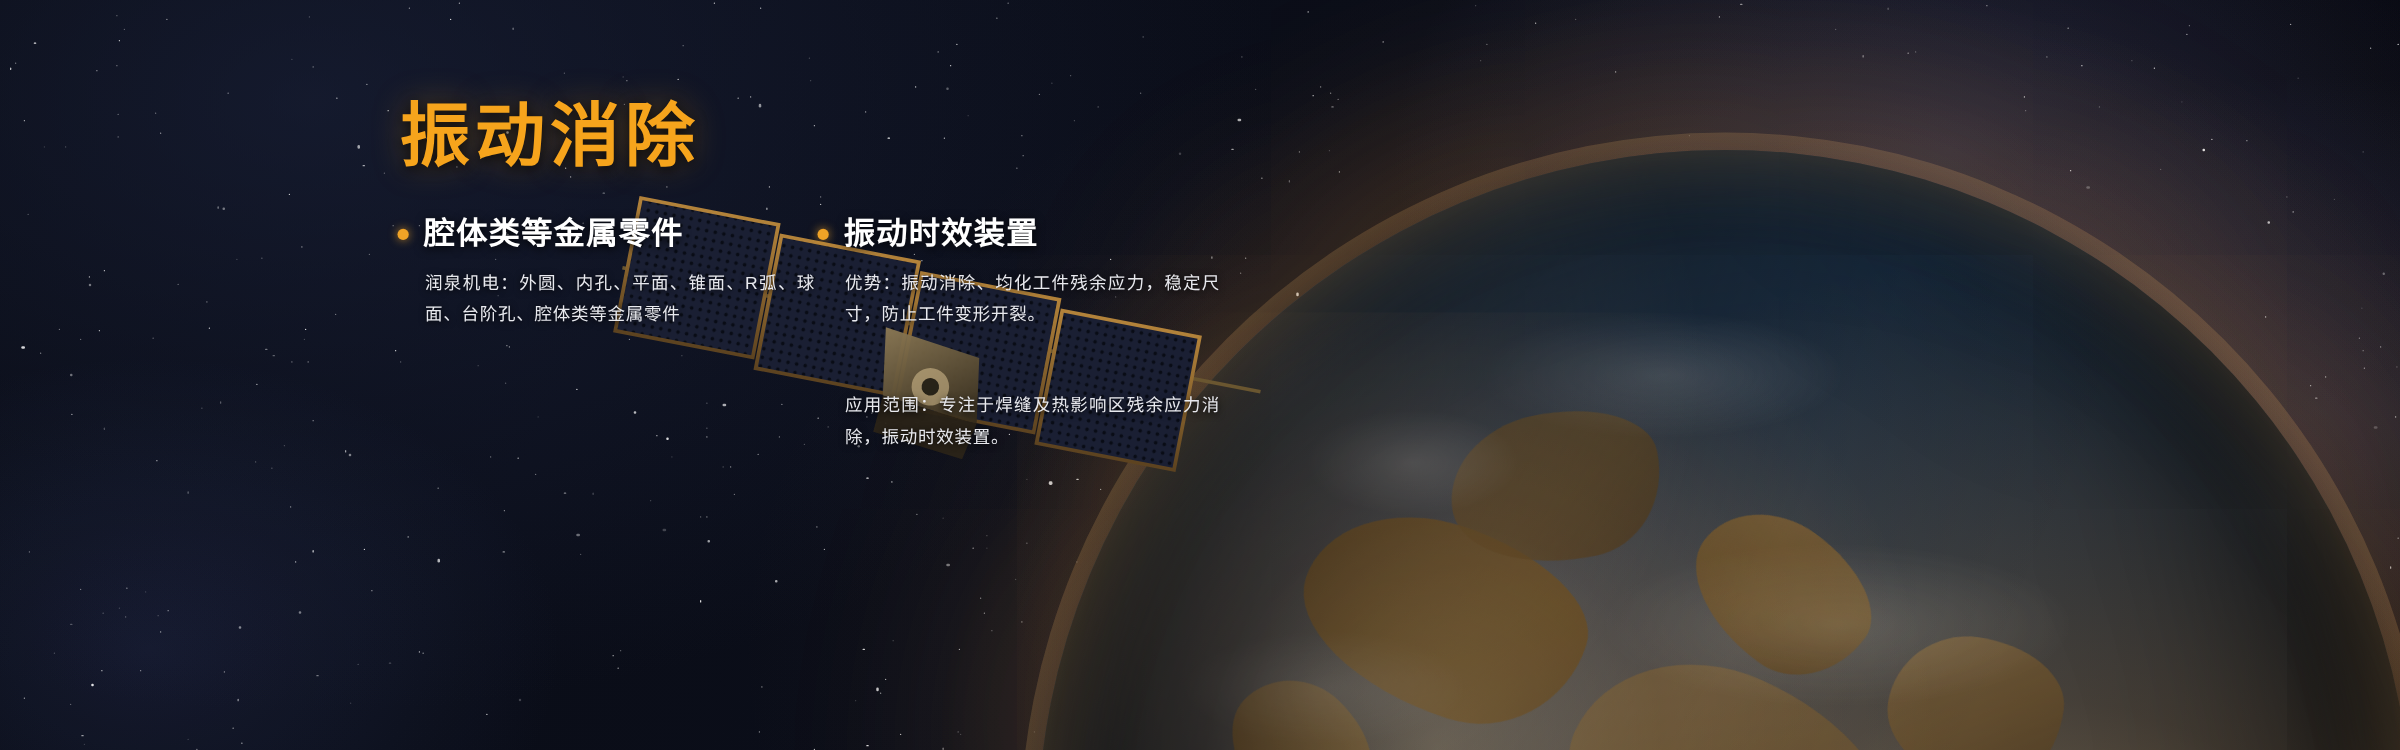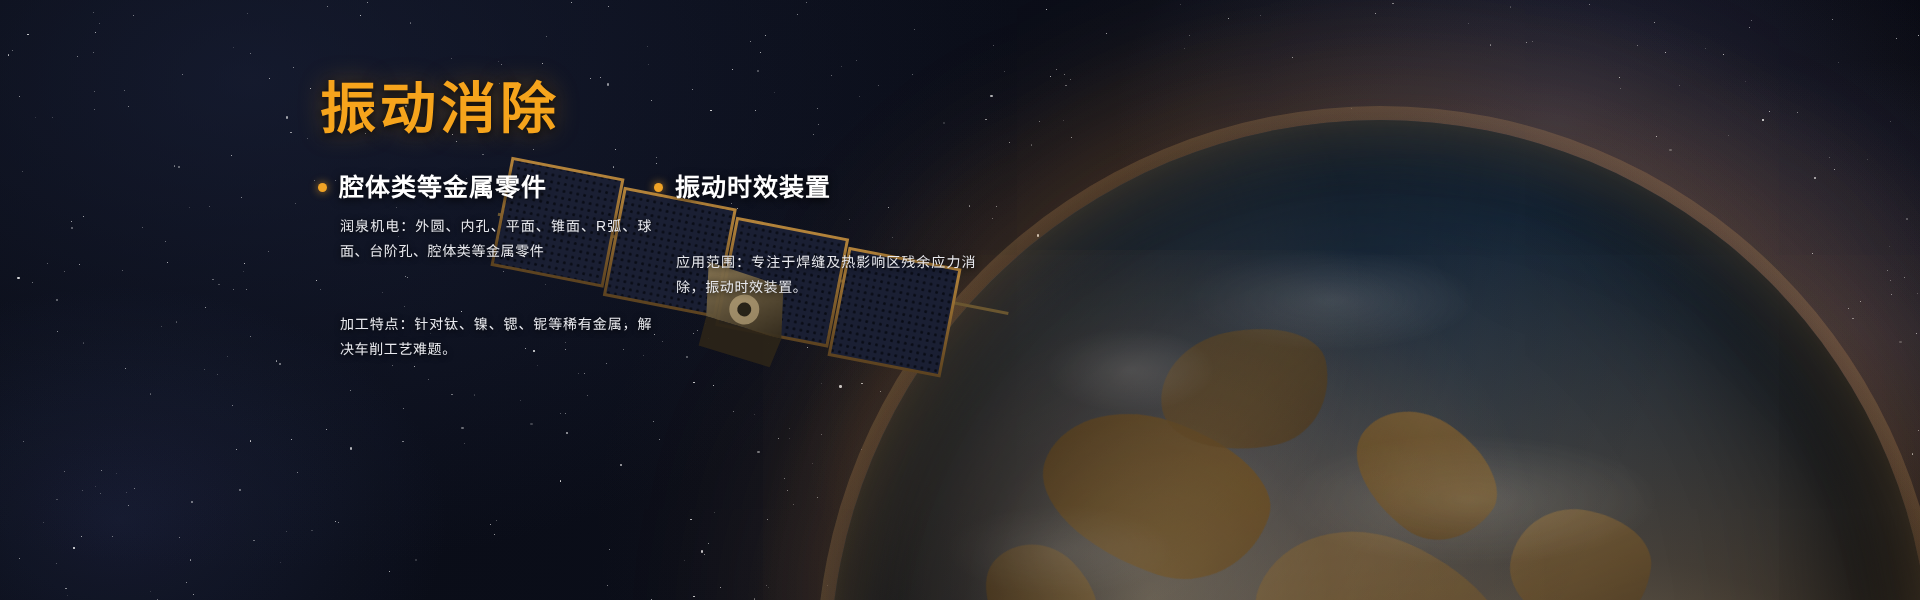--- a/index.html
+++ b/index.html
@@ -614,32 +614,32 @@
 
         <div class="feature">
           <div class="f-head">
             <span class="dot"></span>
             <span class="f-title">腔体类等金属零件</span>
           </div>
           <div class="f-body">润泉机电：外圆、内孔、平面、锥面、R弧、球面、台阶孔、腔体类等金属零件</div>
         </div>
 
         <div class="feature">
-          <div class="f-body">加工特点：针对钛、镍、锶、铌等稀有金属，解决车削工艺难题。</div>
         </div>
 
       </div>
 
       <div class="col col-right">
 
         <div class="feature">
           <div class="f-head">
             <span class="dot"></span>
             <span class="f-title">振动时效装置</span>
           </div>
+          <div class="f-body">优势：振动消除、均化工件残余应力，稳定尺寸，防止工件变形开裂。</div>
         </div>
 
         <div class="feature">
           <div class="f-body">应用范围：专注于焊缝及热影响区残余应力消除，振动时效装置。</div>
         </div>
 
       </div>
 
     </div>
   </div>

